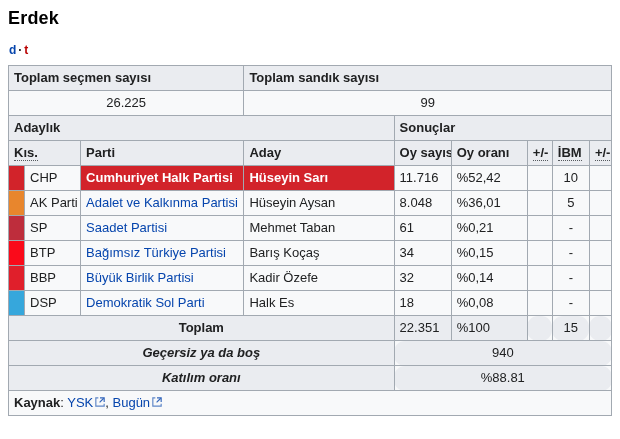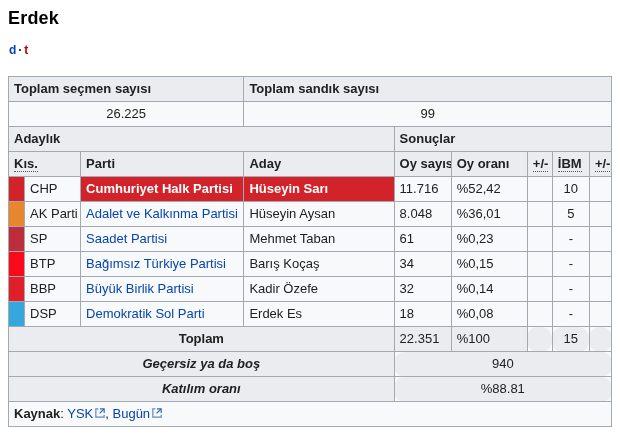--- a/index.html
+++ b/index.html
@@ -6,21 +6,21 @@
   body{
     width:620px;height:439px;overflow:hidden;
     font-family:"Liberation Sans","DejaVu Sans",sans-serif;
     color:#202122;font-size:13px;
   }
   .page{padding:6px 8px 0 8px;}
   .page-title{
     font-size:18px;font-weight:bold;color:#000;
     margin:2px 0 14px 0;letter-spacing:.2px;
   }
-  .meta-links{font-size:12px;font-weight:bold;margin:0 0 19px 1px;}
+  .meta-links{font-size:12px;font-weight:bold;margin:0 0 8px 1px;}
   .meta-links a{text-decoration:none;cursor:pointer;}
   .link-blue{color:#0645ad;}
   .link-red{color:#ba0000;}
   .meta-sep{color:#202122;padding:0 2px;}
 
   table.results{
     border-collapse:collapse;table-layout:fixed;width:604px;
     background:#f8f9fa;border:1px solid #a2a9b1;
     font-size:13px;line-height:16px;
   }
@@ -125,21 +125,21 @@
     <td class="center"></td>
   </tr>
 
 
   <tr>
     <td class="swatch" style="background: rgb(190, 45, 60);"></td>
     <td class="abbr-cell">SP</td>
     <td class="party-cell"><a>Saadet Partisi</a></td>
     <td class="aday-cell">Mehmet Taban</td>
     <td class="num-cell">61</td>
-    <td class="num-cell">%0,23</td>
+    <td class="num-cell">%0,21</td>
     <td class="center"></td>
     <td class="center">-</td>
     <td class="center"></td>
   </tr>
 
   <tr>
     <td class="swatch" style="background: rgb(250, 10, 26);"></td>
     <td class="abbr-cell">BTP</td>
     <td class="party-cell"><a>Bağımsız Türkiye Partisi</a></td>
     <td class="aday-cell">Barış Koçaş</td>
@@ -159,21 +159,21 @@
     <td class="num-cell">%0,14</td>
     <td class="center"></td>
     <td class="center">-</td>
     <td class="center"></td>
   </tr>
 
   <tr>
     <td class="swatch" style="background: rgb(54, 167, 220);"></td>
     <td class="abbr-cell">DSP</td>
     <td class="party-cell"><a>Demokratik Sol Parti</a></td>
-    <td class="aday-cell">Erdek Es</td>
+    <td class="aday-cell">Halk Es</td>
     <td class="num-cell">18</td>
     <td class="num-cell">%0,08</td>
     <td class="center"></td>
     <td class="center">-</td>
     <td class="center"></td>
   </tr>
 </tbody>
 
     <tbody>
         <tr>

